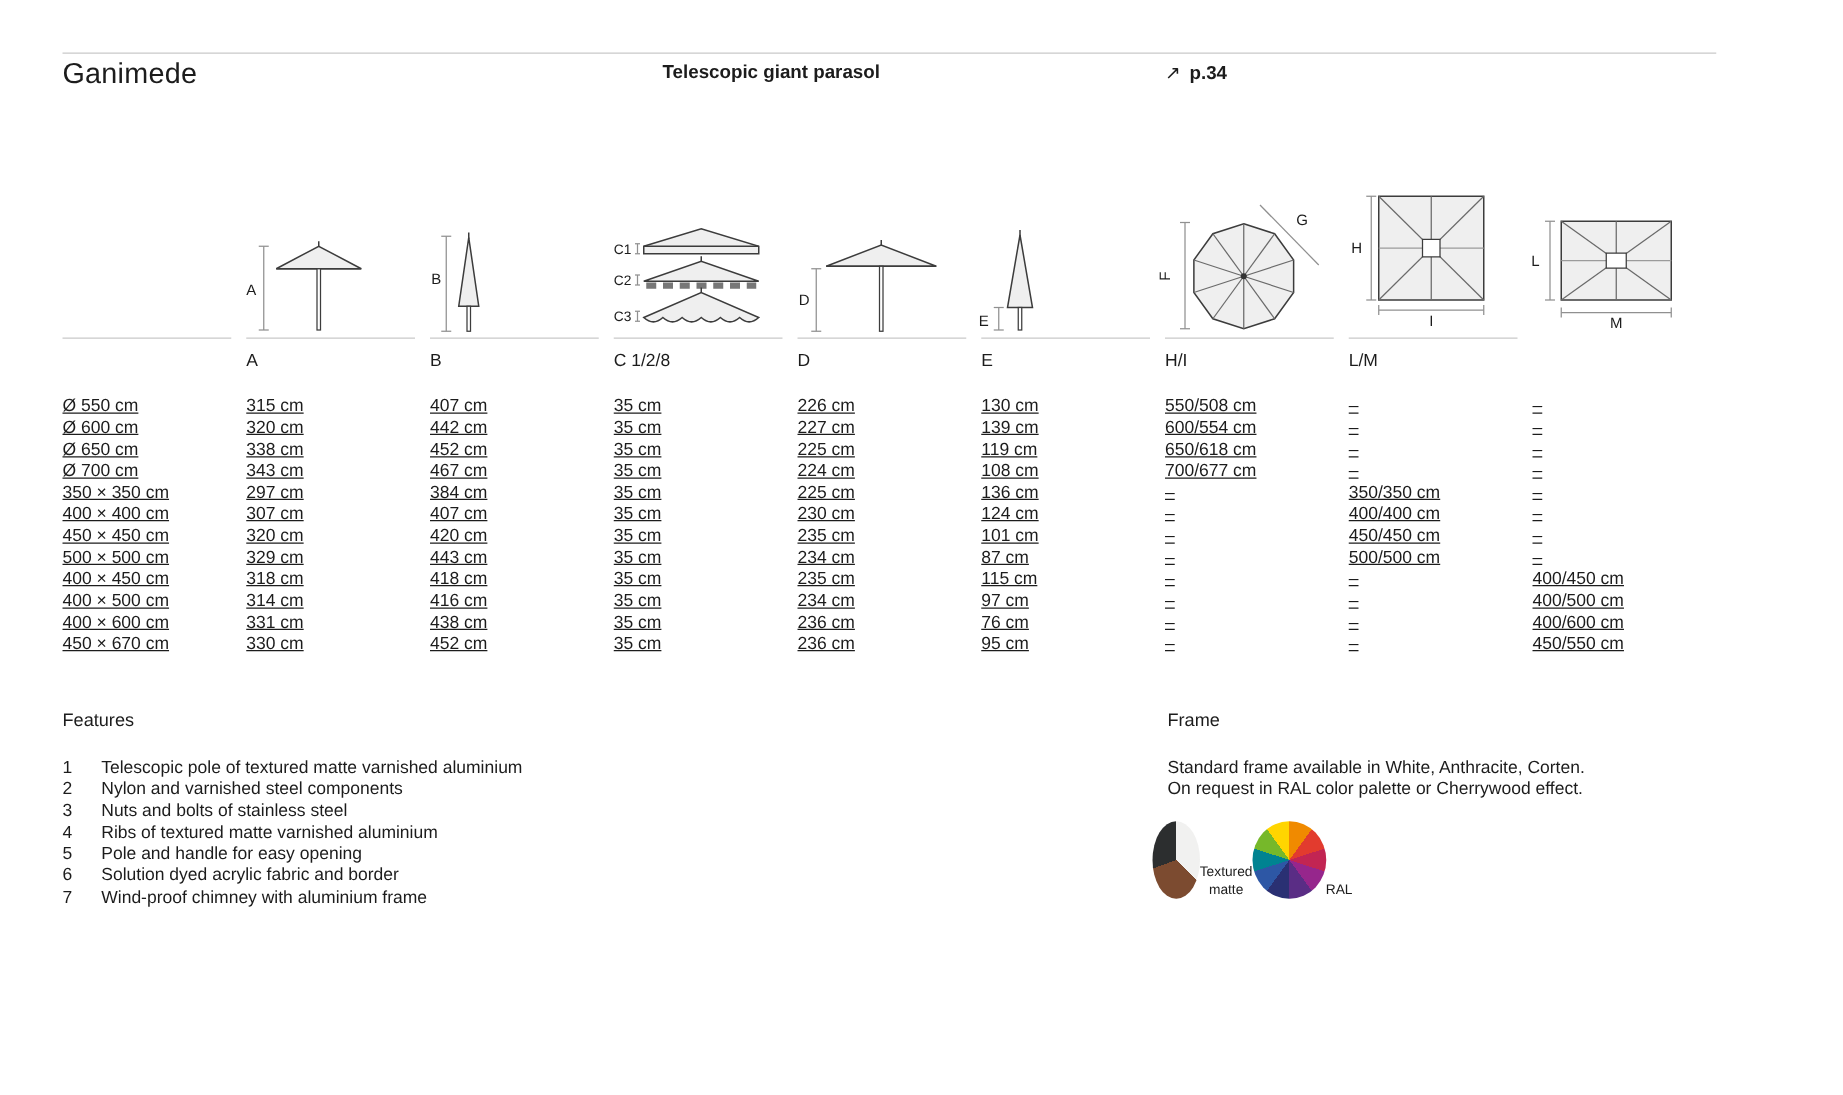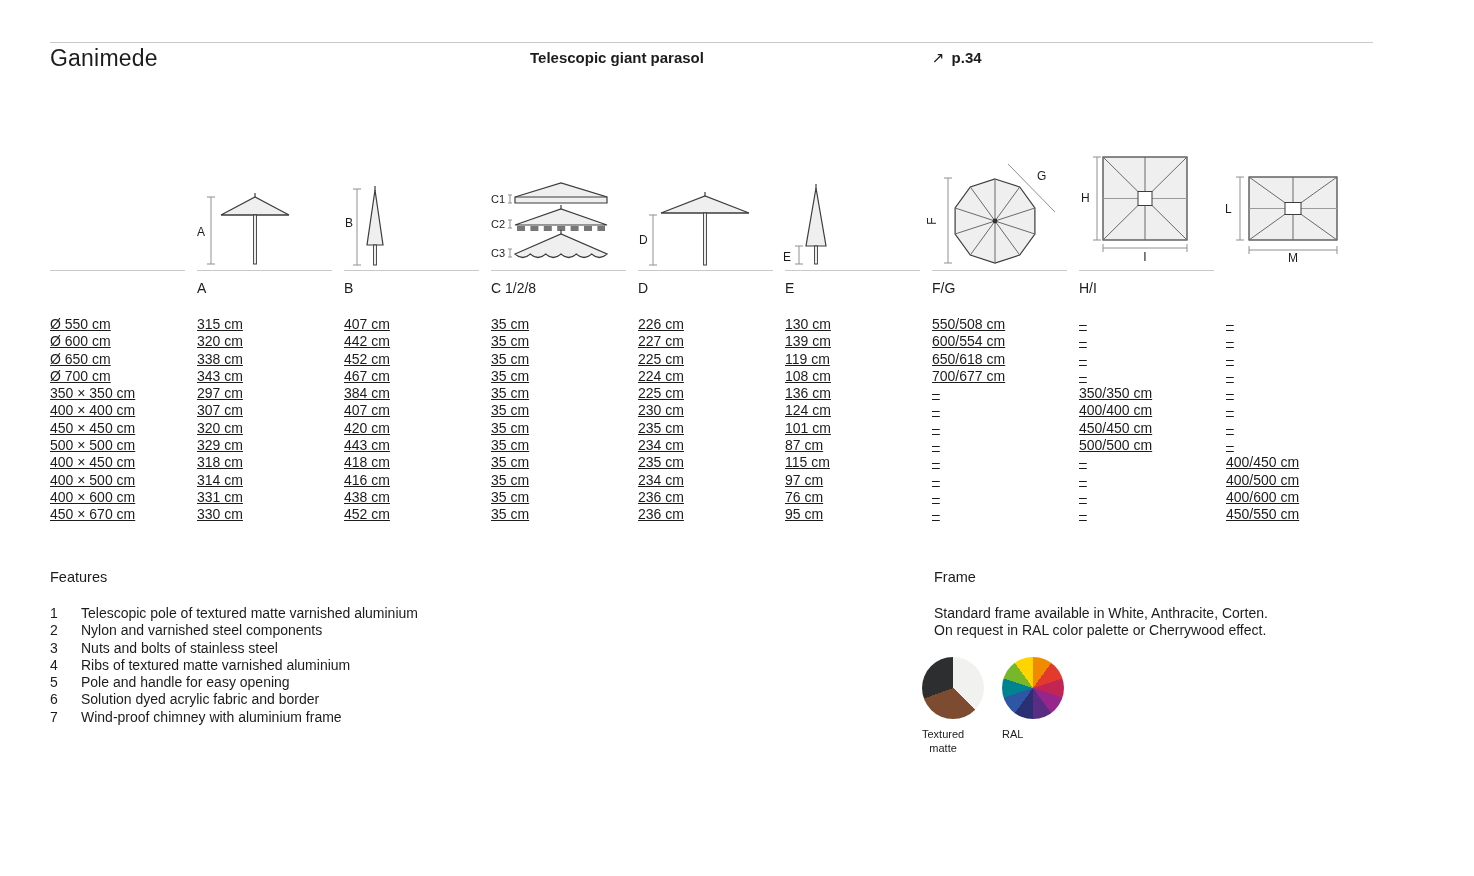--- a/index.html
+++ b/index.html
@@ -38,21 +38,21 @@
   .features { position:absolute; left:50px; top:569px; width:520px; }
   .sec-heading { font-size:14.5px; font-weight:400; }
   .feature-list { margin-top:20px; font-size:14px; line-height:17.3px; }
   .feature-row { display:flex; }
   .feature-num { width:31px; flex:0 0 31px; }
 
   
   .frame { position:absolute; left:934px; top:569px; width:440px; }
   .frame-desc { margin-top:20px; font-size:14px; line-height:17.3px; }
   .swatches { display:flex; margin-top:17px; margin-left:-12px; }
-  .swatch { width:80px; display:flex; flex-direction:column; align-items:flex-start; }
+  .swatch { width:80px; display:flex; flex-direction:row; align-items:flex-end; }
   .swatch-circle { width:62px; height:62px; border-radius:50%; }
   .swatch-label { margin-top:8px; font-size:11px; line-height:14px; text-align:center; }
 </style>
 </head>
 <body>
 
 <div class="top-rule"></div>
 <h1 class="title">Ganimede</h1>
 <div class="subtitle">Telescopic giant parasol</div>
 <div class="page-ref">
@@ -185,22 +185,22 @@
 </div>
 
 <div class="spec-table">
   <div class="thead">
       <div class="hcell"></div>
       <div class="hcell">A</div>
       <div class="hcell">B</div>
       <div class="hcell">C 1/2/8</div>
       <div class="hcell">D</div>
       <div class="hcell">E</div>
-      <div class="hcell">F/G</div>
       <div class="hcell">H/I</div>
+      <div class="hcell">L/M</div>
     </div>
   <div class="tbody">
       <div class="cell">Ø 550 cm</div>
       <div class="cell">315 cm</div>
       <div class="cell">407 cm</div>
       <div class="cell">35 cm</div>
       <div class="cell">226 cm</div>
       <div class="cell">130 cm</div>
       <div class="cell">550/508 cm</div>
       <div class="cell">–</div>

